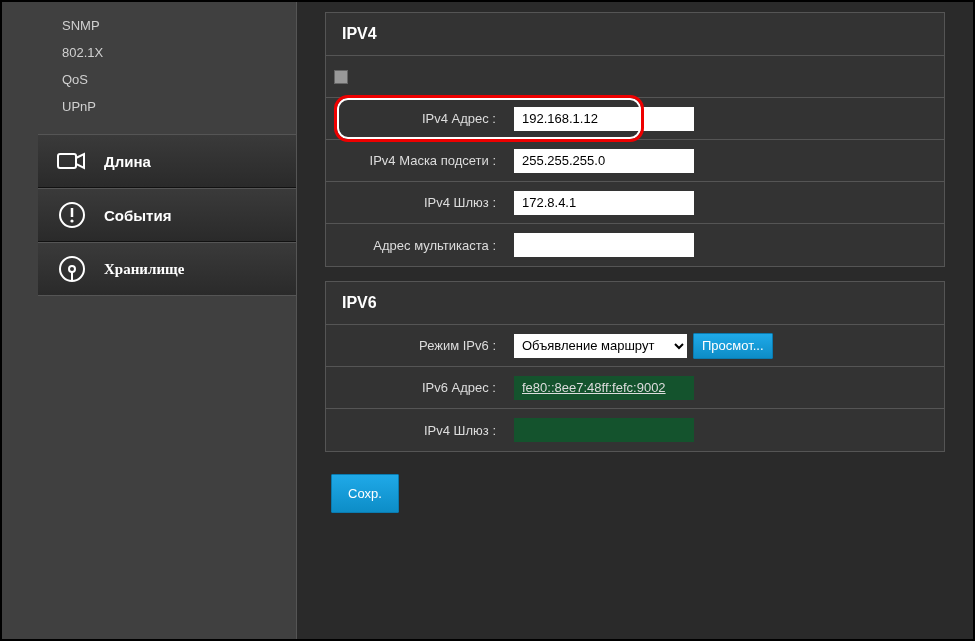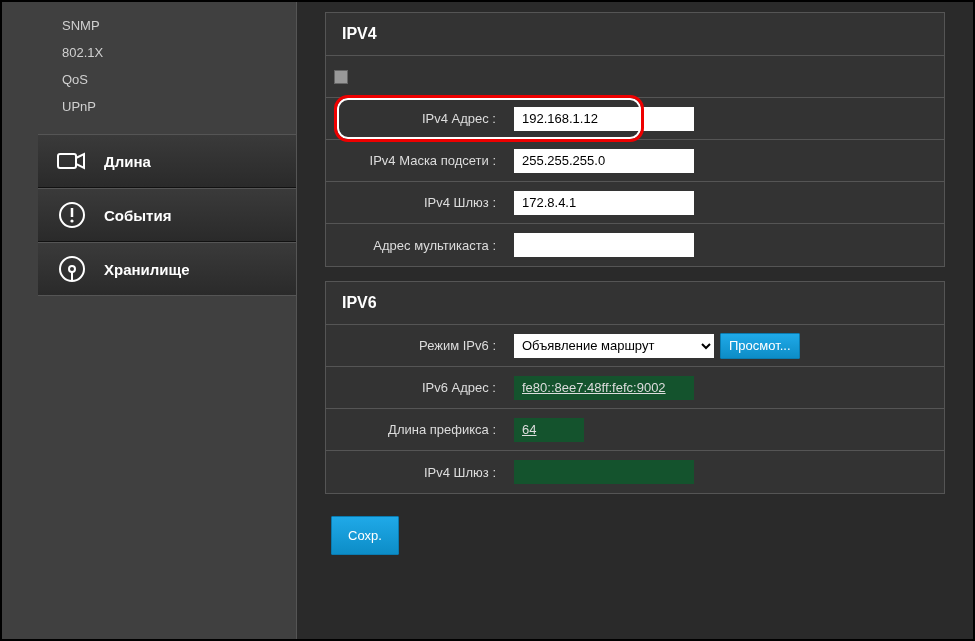--- a/index.html
+++ b/index.html
@@ -38,21 +38,21 @@
   gap: 16px;
   padding: 12px 18px;
   border-top: 1px solid #555;
   border-bottom: 1px solid #111;
   background: linear-gradient(#3a3a3a, #2a2a2a);
   cursor: pointer;
   font-weight: bold;
   color: #fff;
   font-size: 15px;
 }
-.main-item:last-of-type { border-bottom: 1px solid #555; }
+.main-item:last-of-type { border-bottom: 1px solid #555; font-family: Liberation Serif, serif; }
 .icon-box {
   width: 32px;
   height: 28px;
   display: flex;
   align-items: center;
   justify-content: center;
 }
 .content {
   flex: 1;
   background: #2a2a2a;
@@ -116,21 +116,21 @@
   appearance: none;
   background: #999;
   border: 1px solid #666;
 }
 select {
   background: #fff;
   color: #000;
   border: none;
   padding: 3px 4px;
   font-size: 13px;
-  width: 200px;
+  width: 173px;
   height: 24px;
   font-family: Arial, sans-serif;
 }
 .btn {
   background: linear-gradient(#1fa9e8, #0d8dc7);
   color: #fff;
   border: 1px solid #0a7bb0;
   padding: 11px 16px;
   font-size: 13px;
   cursor: pointer;
@@ -239,26 +239,20 @@
           <button class="btn btn-small">Просмот...</button>
         </div>
       </div>
       <div class="form-row">
         <div class="form-label">IPv6 Адрес :</div>
         <div class="form-field">
             <input type="text" class="disabled" value="fe80::8ee7:48ff:fefc:9002" style="">
           </div>
       </div>
       <div class="form-row">
-        <div class="form-label">Длина префикса :</div>
-        <div class="form-field">
-            <input type="text" class="disabled narrow" value="64" style="">
-          </div>
-      </div>
-      <div class="form-row">
         <div class="form-label">IPv4 Шлюз :</div>
         <div class="form-field">
             <input type="text" class="disabled" value="" style="">
           </div>
       </div>
     </div>
 
     <div class="save-row">
       <button class="btn">Сохр.</button>
     </div>

